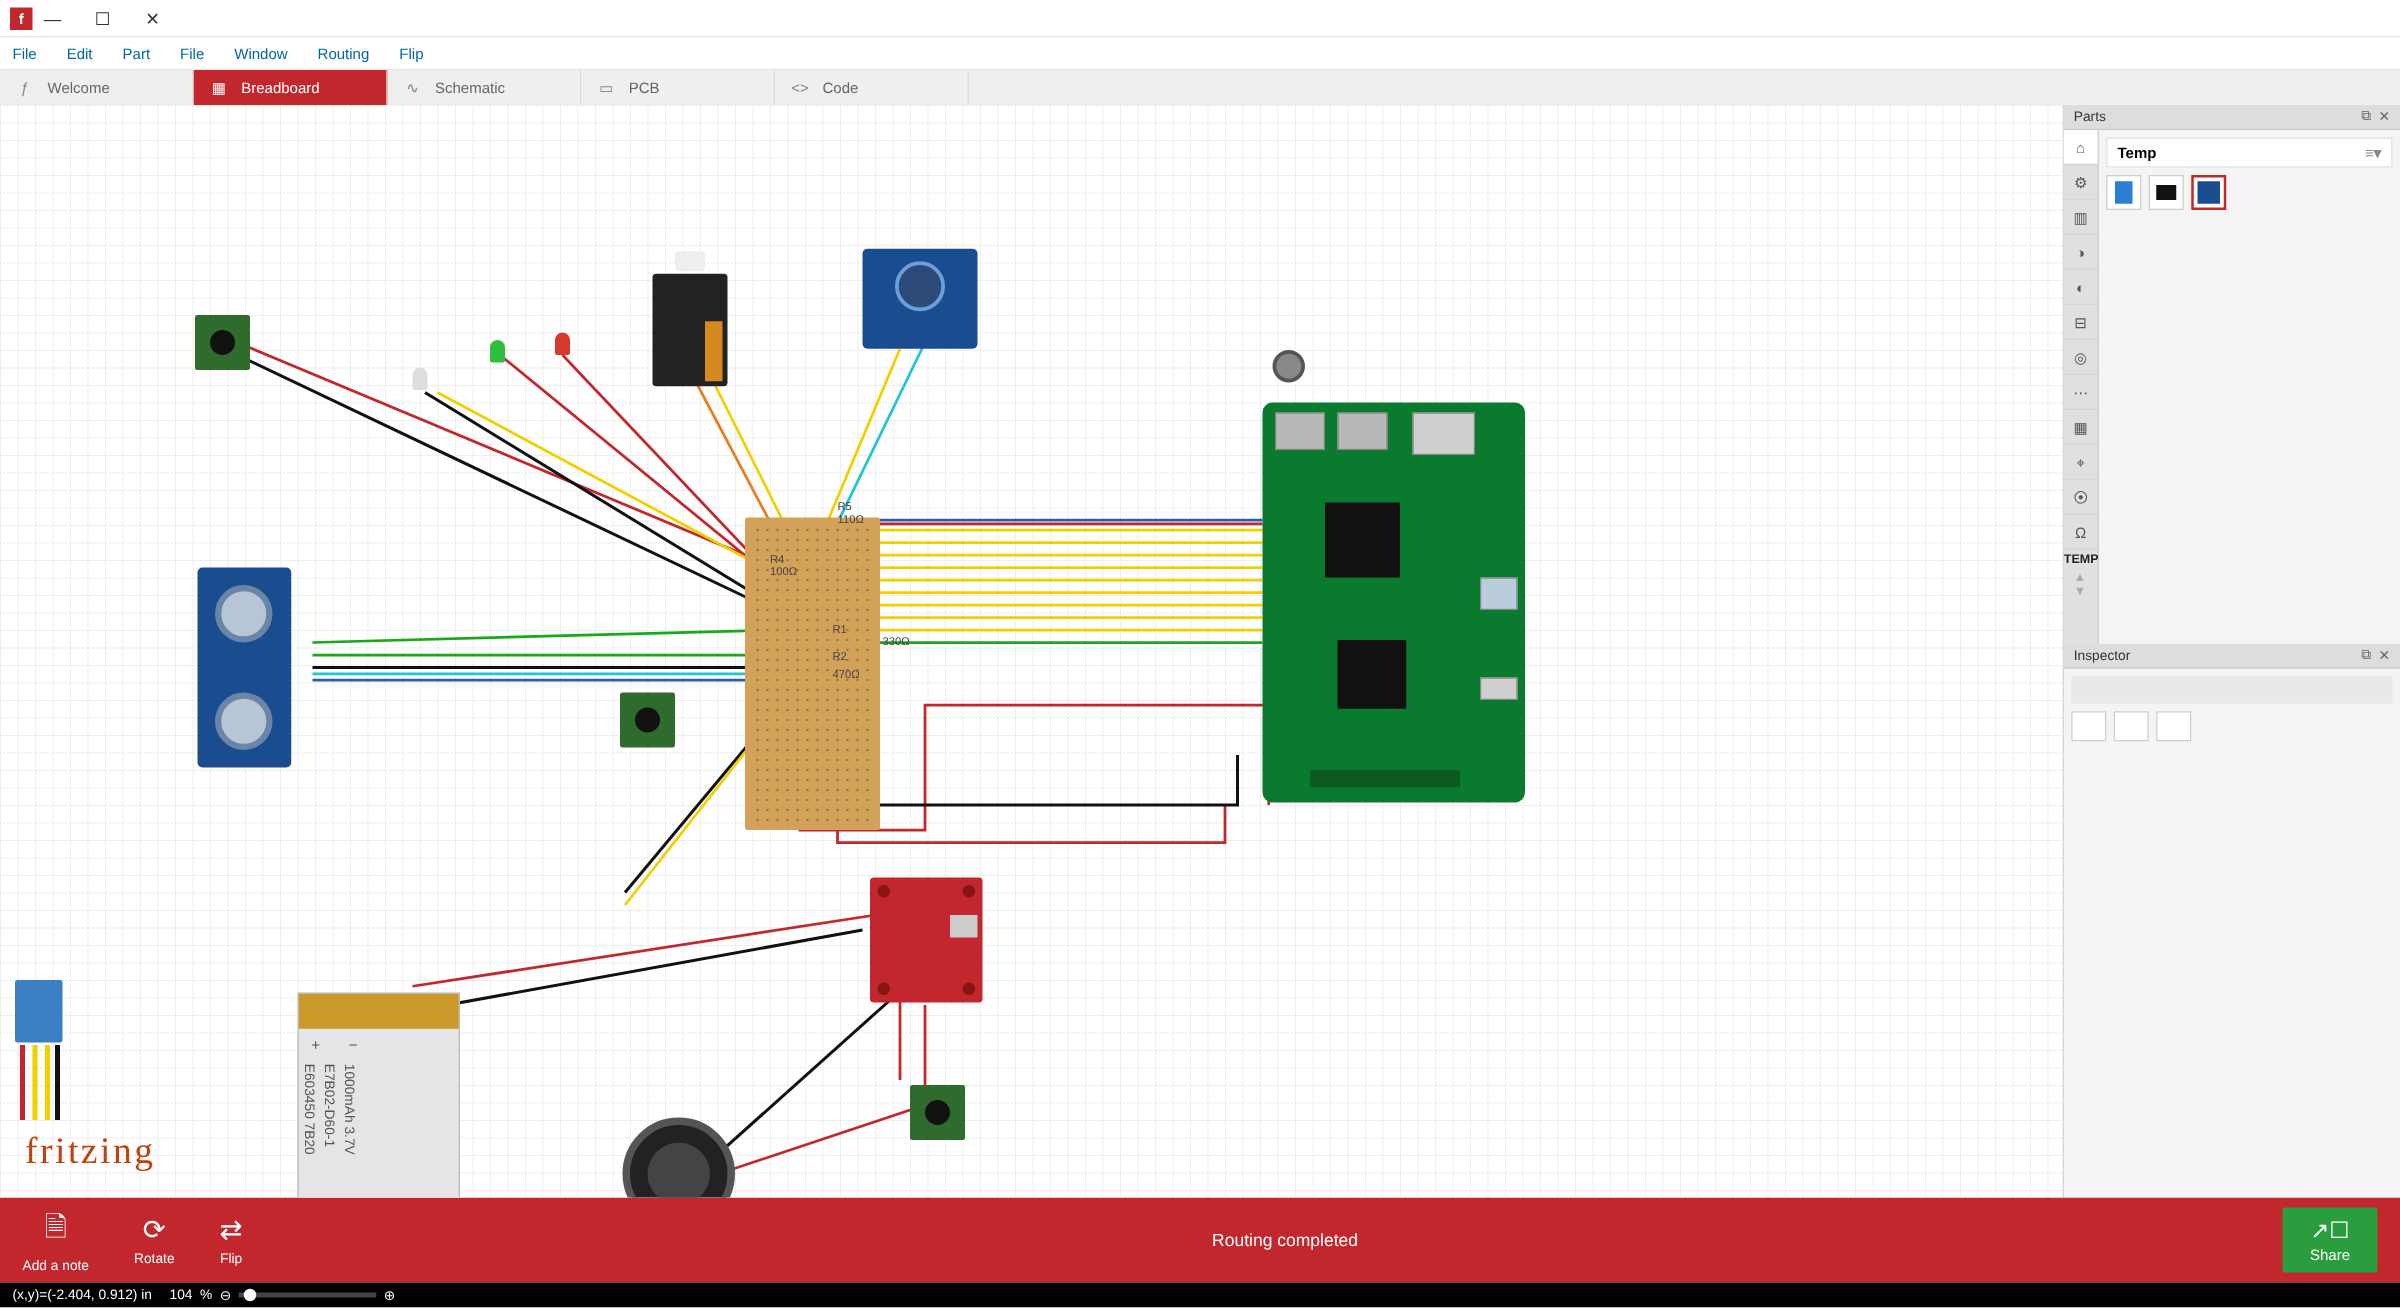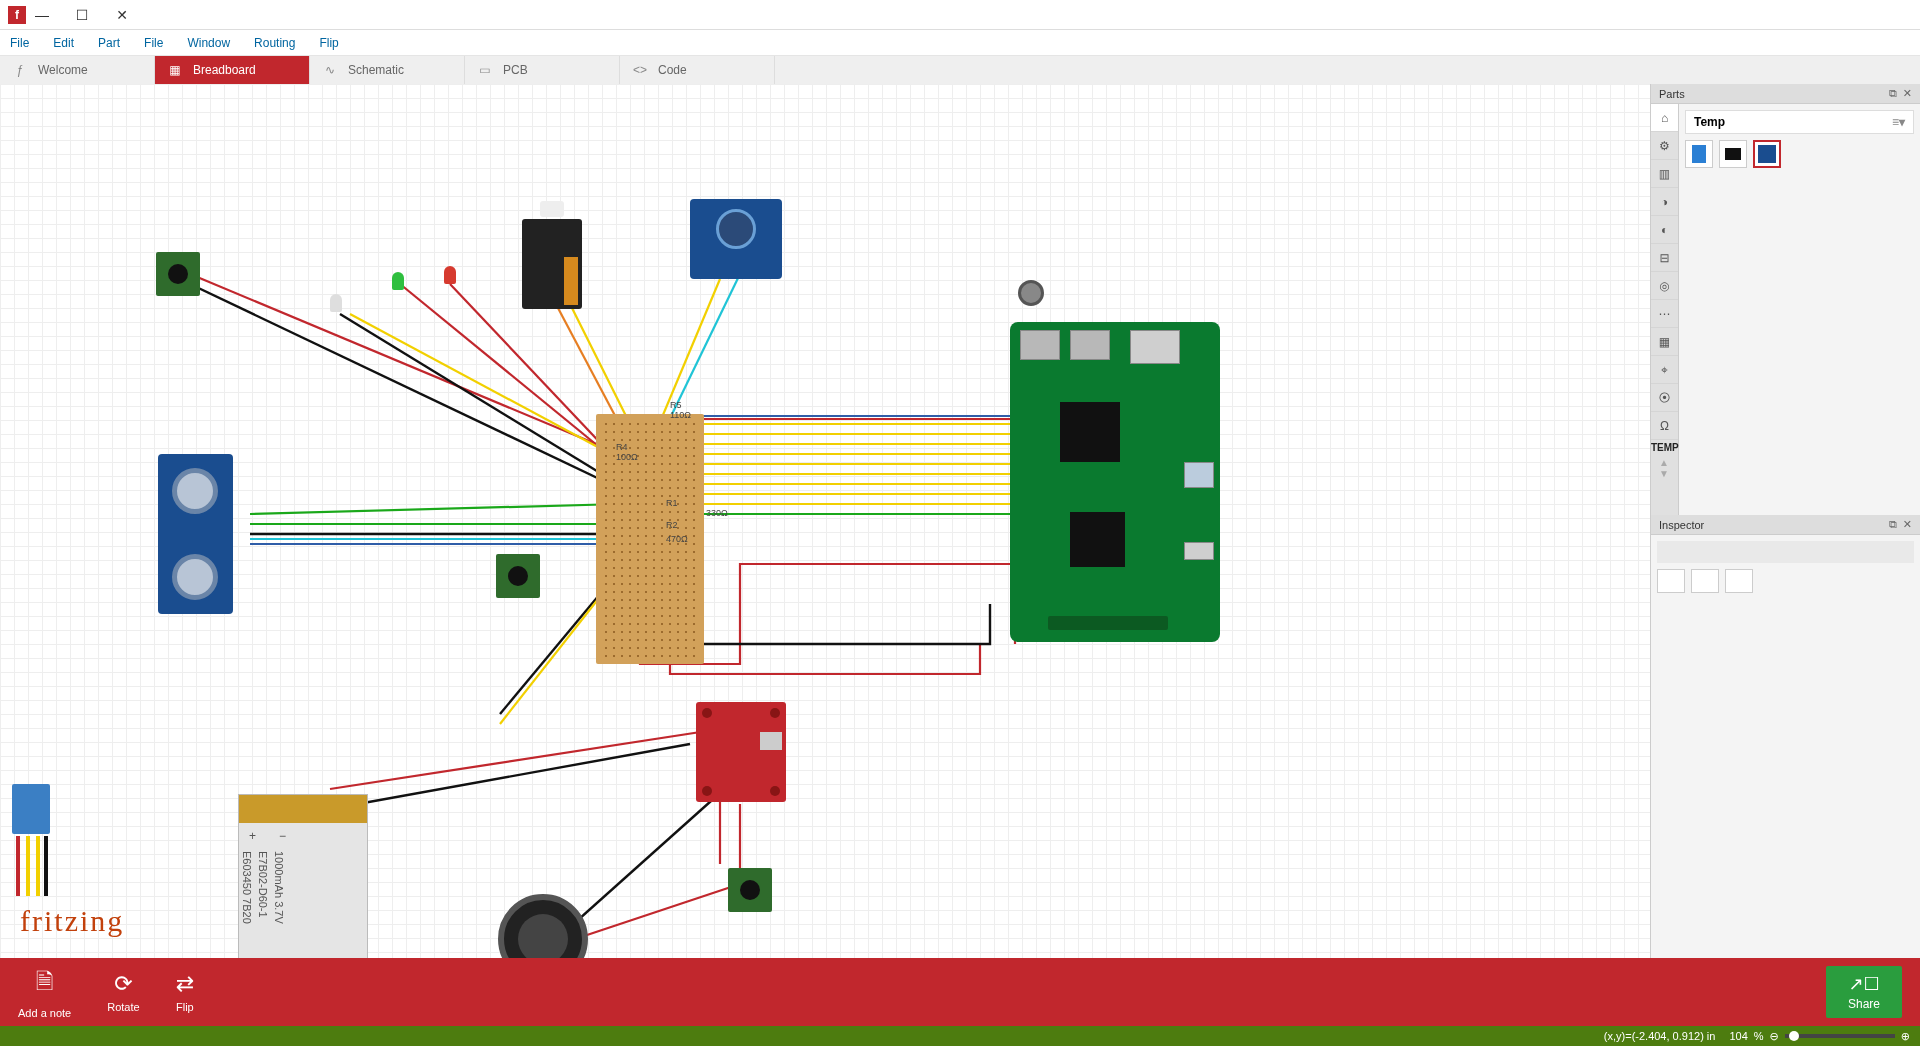--- a/index.html
+++ b/index.html
@@ -50,21 +50,21 @@
 
 
 .bottombar { height:68px; background:#c1272d; color:#fff; display:flex; align-items:center; padding:0 18px; }
 .bb-btn { display:flex; flex-direction:column; align-items:center; gap:4px; margin-right:36px; cursor:pointer; font-size:11px;}
 .bb-btn .bb-icon { font-size:22px; }
 .bb-status { flex:1; text-align:center; font-size:14px; }
 .bb-share { background:#2a9d3e; height:52px; width:76px; display:flex; flex-direction:column; align-items:center; justify-content:center; gap:2px; margin-left:auto; border-radius:2px;}
 .bb-share .bb-icon { font-size:18px;}
 
 
-.statusbar { height:20px; background:#4d7c0f; color:#fff; display:flex; align-items:center; justify-content:flex-end; padding: 0 10px; font-size:11px; gap:14px;}
+.statusbar { height:20px; background:#000000; color:#fff; display:flex; align-items:center; justify-content:flex-start; padding: 0 10px; font-size:11px; gap:14px;}
 .statusbar .zoom-ctrl { display:flex; align-items:center; gap:6px;}
 .statusbar .zoom-track { width:110px; height:4px; background:#444; position:relative;}
 .statusbar .zoom-thumb { position:absolute; left:4px; top:-3px; width:10px; height:10px; background:#fff; border-radius:50%;}
 
 
 .comp { position:absolute; }
 .pcb-board { background:#0a7a2f; border-radius:8px; }
 .blue-board { background:#1a4d8f; border-radius:4px; }
 .dk-board { background:#222; border-radius:3px;}
 .red-board { background:#c1272d; border-radius:3px;}
@@ -355,20 +355,21 @@
     <span>Add a note</span>
   </div>
   <div class="bb-btn">
     <span class="bb-icon">⟳</span>
     <span>Rotate</span>
   </div>
   <div class="bb-btn">
     <span class="bb-icon">⇄</span>
     <span>Flip</span>
   </div>
+  <div class="bb-status">Routing completed</div>
   <div class="bb-share">
     <span class="bb-icon">↗☐</span>
     <span>Share</span>
   </div>
 </div>
 
 <div class="statusbar">
   <span>(x,y)=(-2.404, 0.912) in</span>
   <span class="zoom-ctrl">
     <span>104</span>

